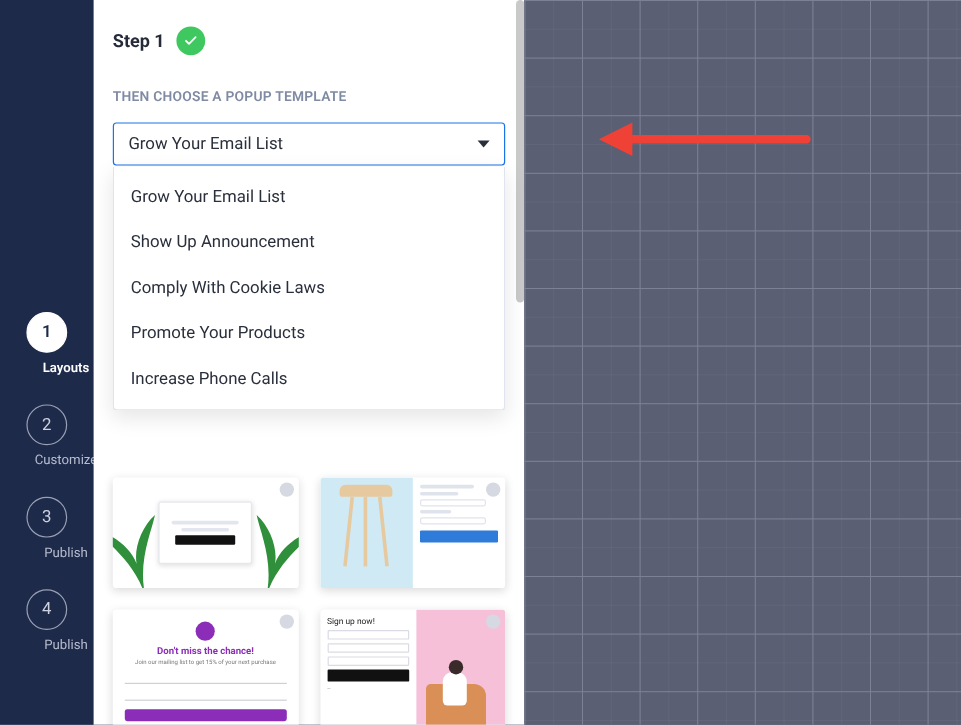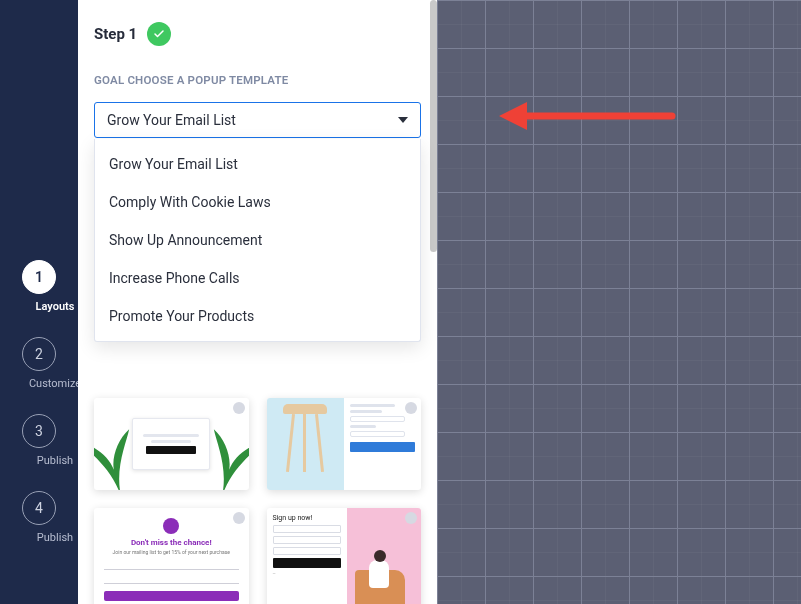--- a/index.html
+++ b/index.html
@@ -197,34 +197,34 @@
       <span class="step-title">Step 1</span>
       <span class="check-badge">
         <svg width="12" height="12" viewBox="0 0 24 24">
             <path d="M20 6L9 17l-5-5" fill="none" stroke="#fff" stroke-width="3" stroke-linecap="round" stroke-linejoin="round"></path>
           </svg>
       </span>
     </div>
 
     <div class="subtitle">
       <br>
-      <span>GOAL CHOOSE A POPUP TEMPLATE</span>
+      <span>THEN CHOOSE A POPUP TEMPLATE</span>
     </div>
 
     <div class="dropdown-wrap">
       <div class="dropdown">
         <span>Grow Your Email List</span>
         <span class="caret"></span>
       </div>
       <div class="options">
         <div class="option">Grow Your Email List</div>
+        <div class="option">Show Up Announcement</div>
         <div class="option">Comply With Cookie Laws</div>
-        <div class="option">Show Up Announcement</div>
+        <div class="option">Promote Your Products</div>
         <div class="option">Increase Phone Calls</div>
-        <div class="option">Promote Your Products</div>
       </div>
     </div>
 
     <div class="templates">
       <div class="thumb t1">
         <div class="palm l"><svg viewBox="0 0 50 70">
               <path d="M25 68 C25 40 8 20 2 8 C14 14 24 28 25 40 C26 28 36 14 48 8 C42 20 25 40 25 68 Z"></path>
             </svg></div>
         <div class="palm r"><svg viewBox="0 0 50 70">
               <path d="M25 68 C25 40 8 20 2 8 C14 14 24 28 25 40 C26 28 36 14 48 8 C42 20 25 40 25 68 Z"></path>

